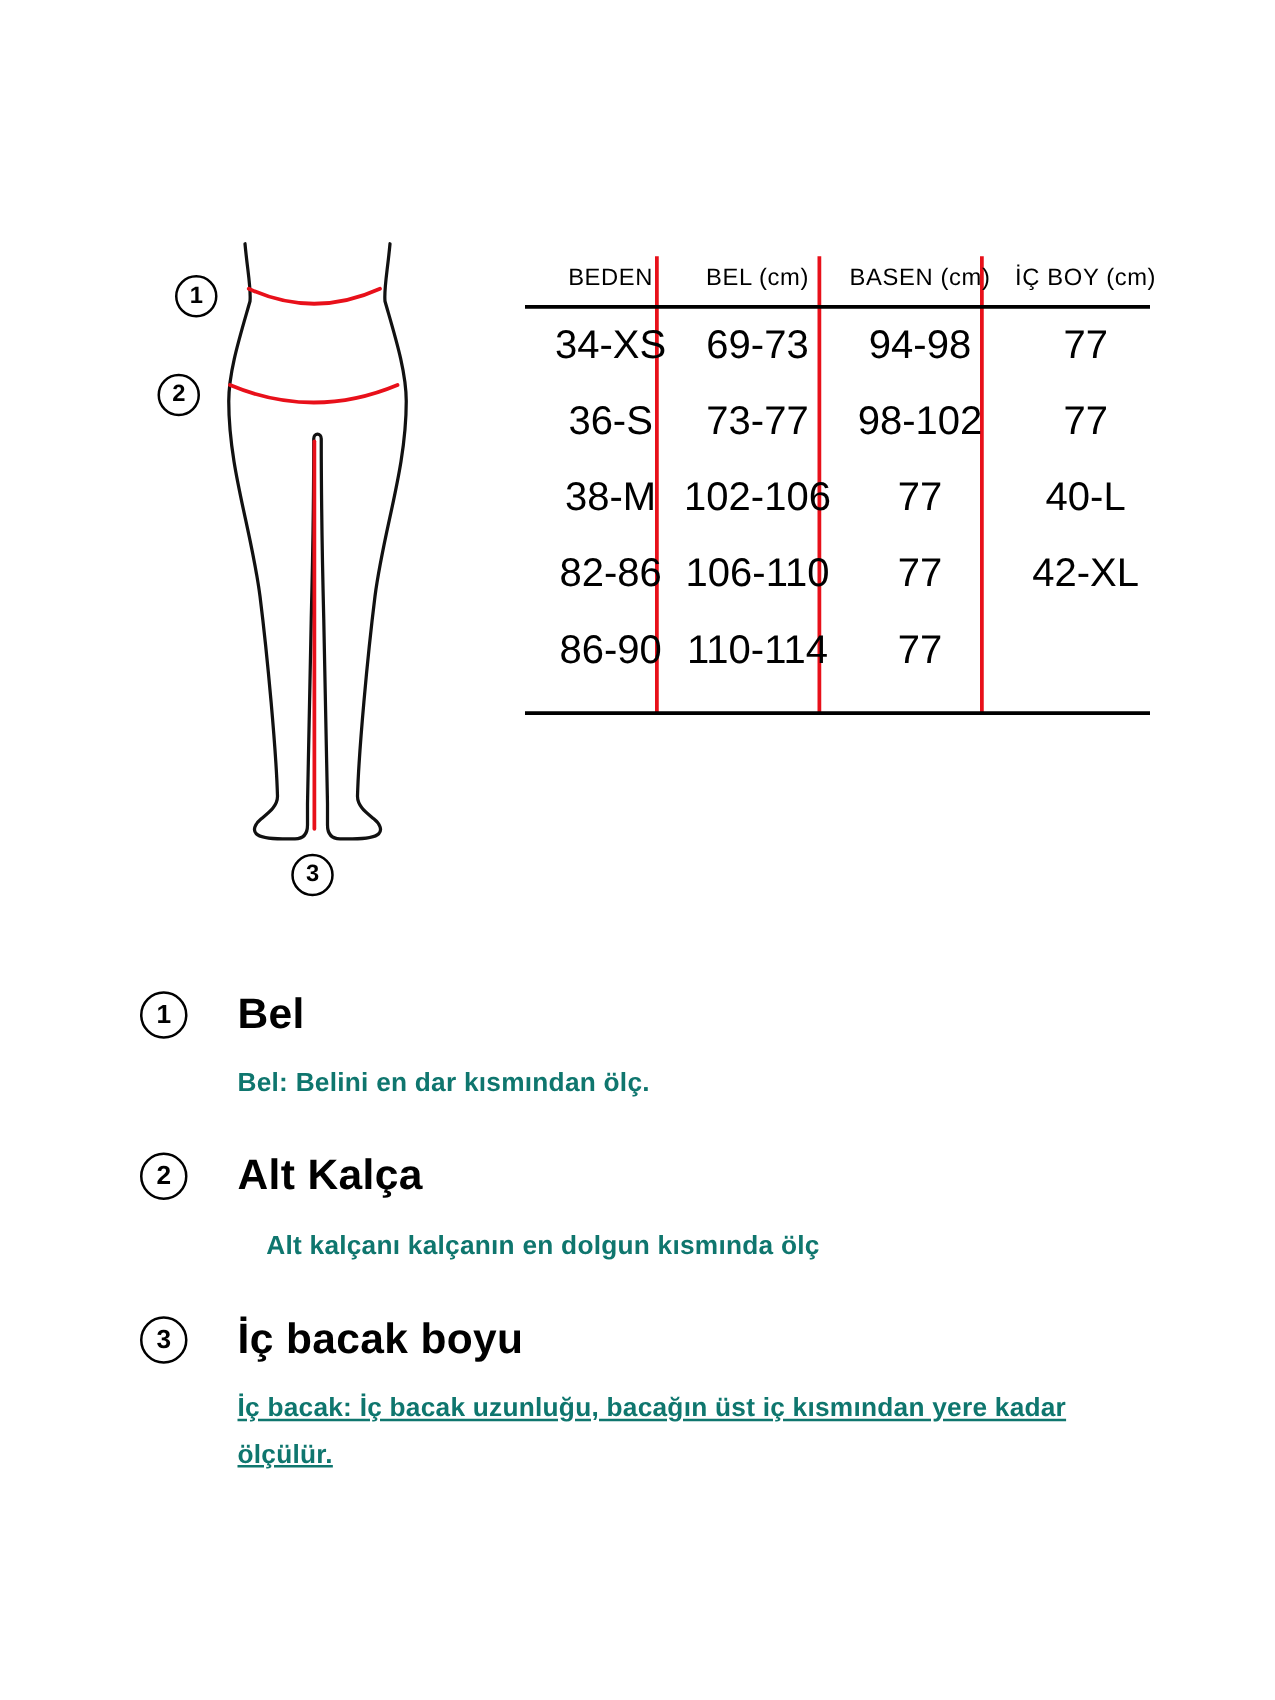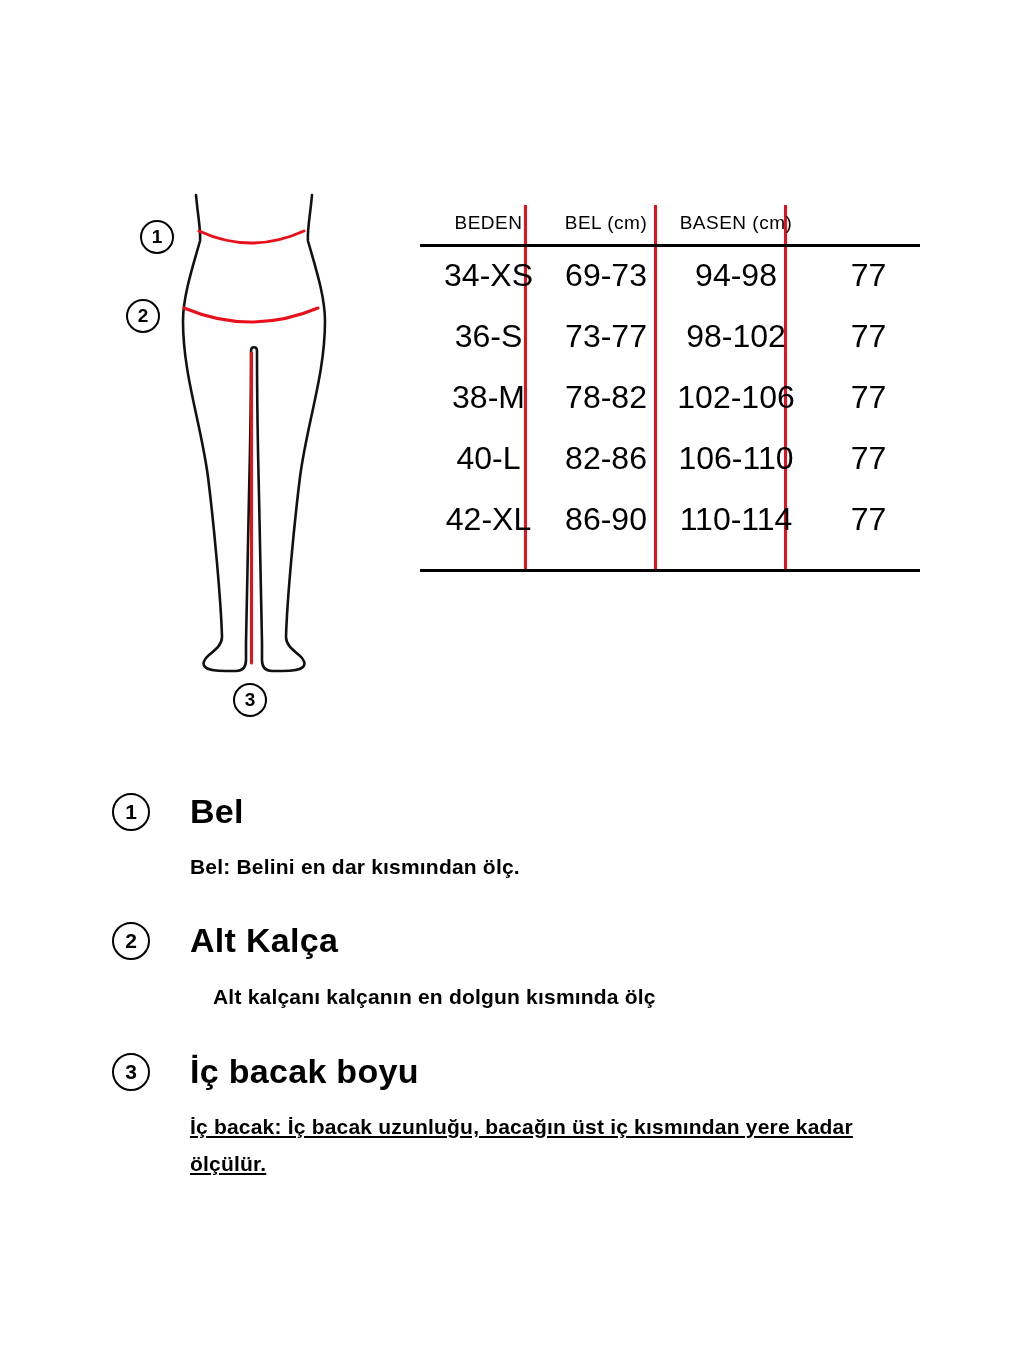--- a/index.html
+++ b/index.html
@@ -54,21 +54,21 @@
   .legend-title {
     position: absolute; left: 190px;
     font-size: 34px; font-weight: bold; letter-spacing: 0.3px;
     white-space: nowrap;
   }
   .legend-desc {
     position: absolute; left: 190px;
     font-size: 21px; font-weight: bold; letter-spacing: 0.2px;
     line-height: 1.75;
     max-width: 710px;
-    color: #000000;
+    color: #0f766e;
   }
 </style>
 </head>
 <body>
 
 <div class="page">
 
   <svg class="abs" style="left:80px; top:185px;" width="260" height="530" viewBox="0 0 260 530">
 
     <path d="M116,10
@@ -112,37 +112,37 @@
   <div class="size-table">
 
     <div class="vline-red" style="left:104px;"></div>
     <div class="vline-red" style="left:234px;"></div>
     <div class="vline-red" style="left:364px;"></div>
 
     <div class="grid" style="top:0;">
       <div class="hdr-cell">BEDEN</div>
       <div class="hdr-cell">BEL (cm)</div>
       <div class="hdr-cell">BASEN (cm)</div>
+      <div class="hdr-cell">İÇ BOY (cm)</div>
     </div>
 
     <div class="hline" style="top:44px;"></div>
 
     <div class="grid" style="top:45px;">
       <div class="body-cell">34-XS</div>
       <div class="body-cell">69-73</div>
       <div class="body-cell">94-98</div>
       <div class="body-cell">77</div>
 
       <div class="body-cell">36-S</div>
       <div class="body-cell">73-77</div>
       <div class="body-cell">98-102</div>
       <div class="body-cell">77</div>
 
       <div class="body-cell">38-M</div>
-      <div class="body-cell">78-82</div>
       <div class="body-cell">102-106</div>
       <div class="body-cell">77</div>
 
       <div class="body-cell">40-L</div>
       <div class="body-cell">82-86</div>
       <div class="body-cell">106-110</div>
       <div class="body-cell">77</div>
 
       <div class="body-cell">42-XL</div>
       <div class="body-cell">86-90</div>

